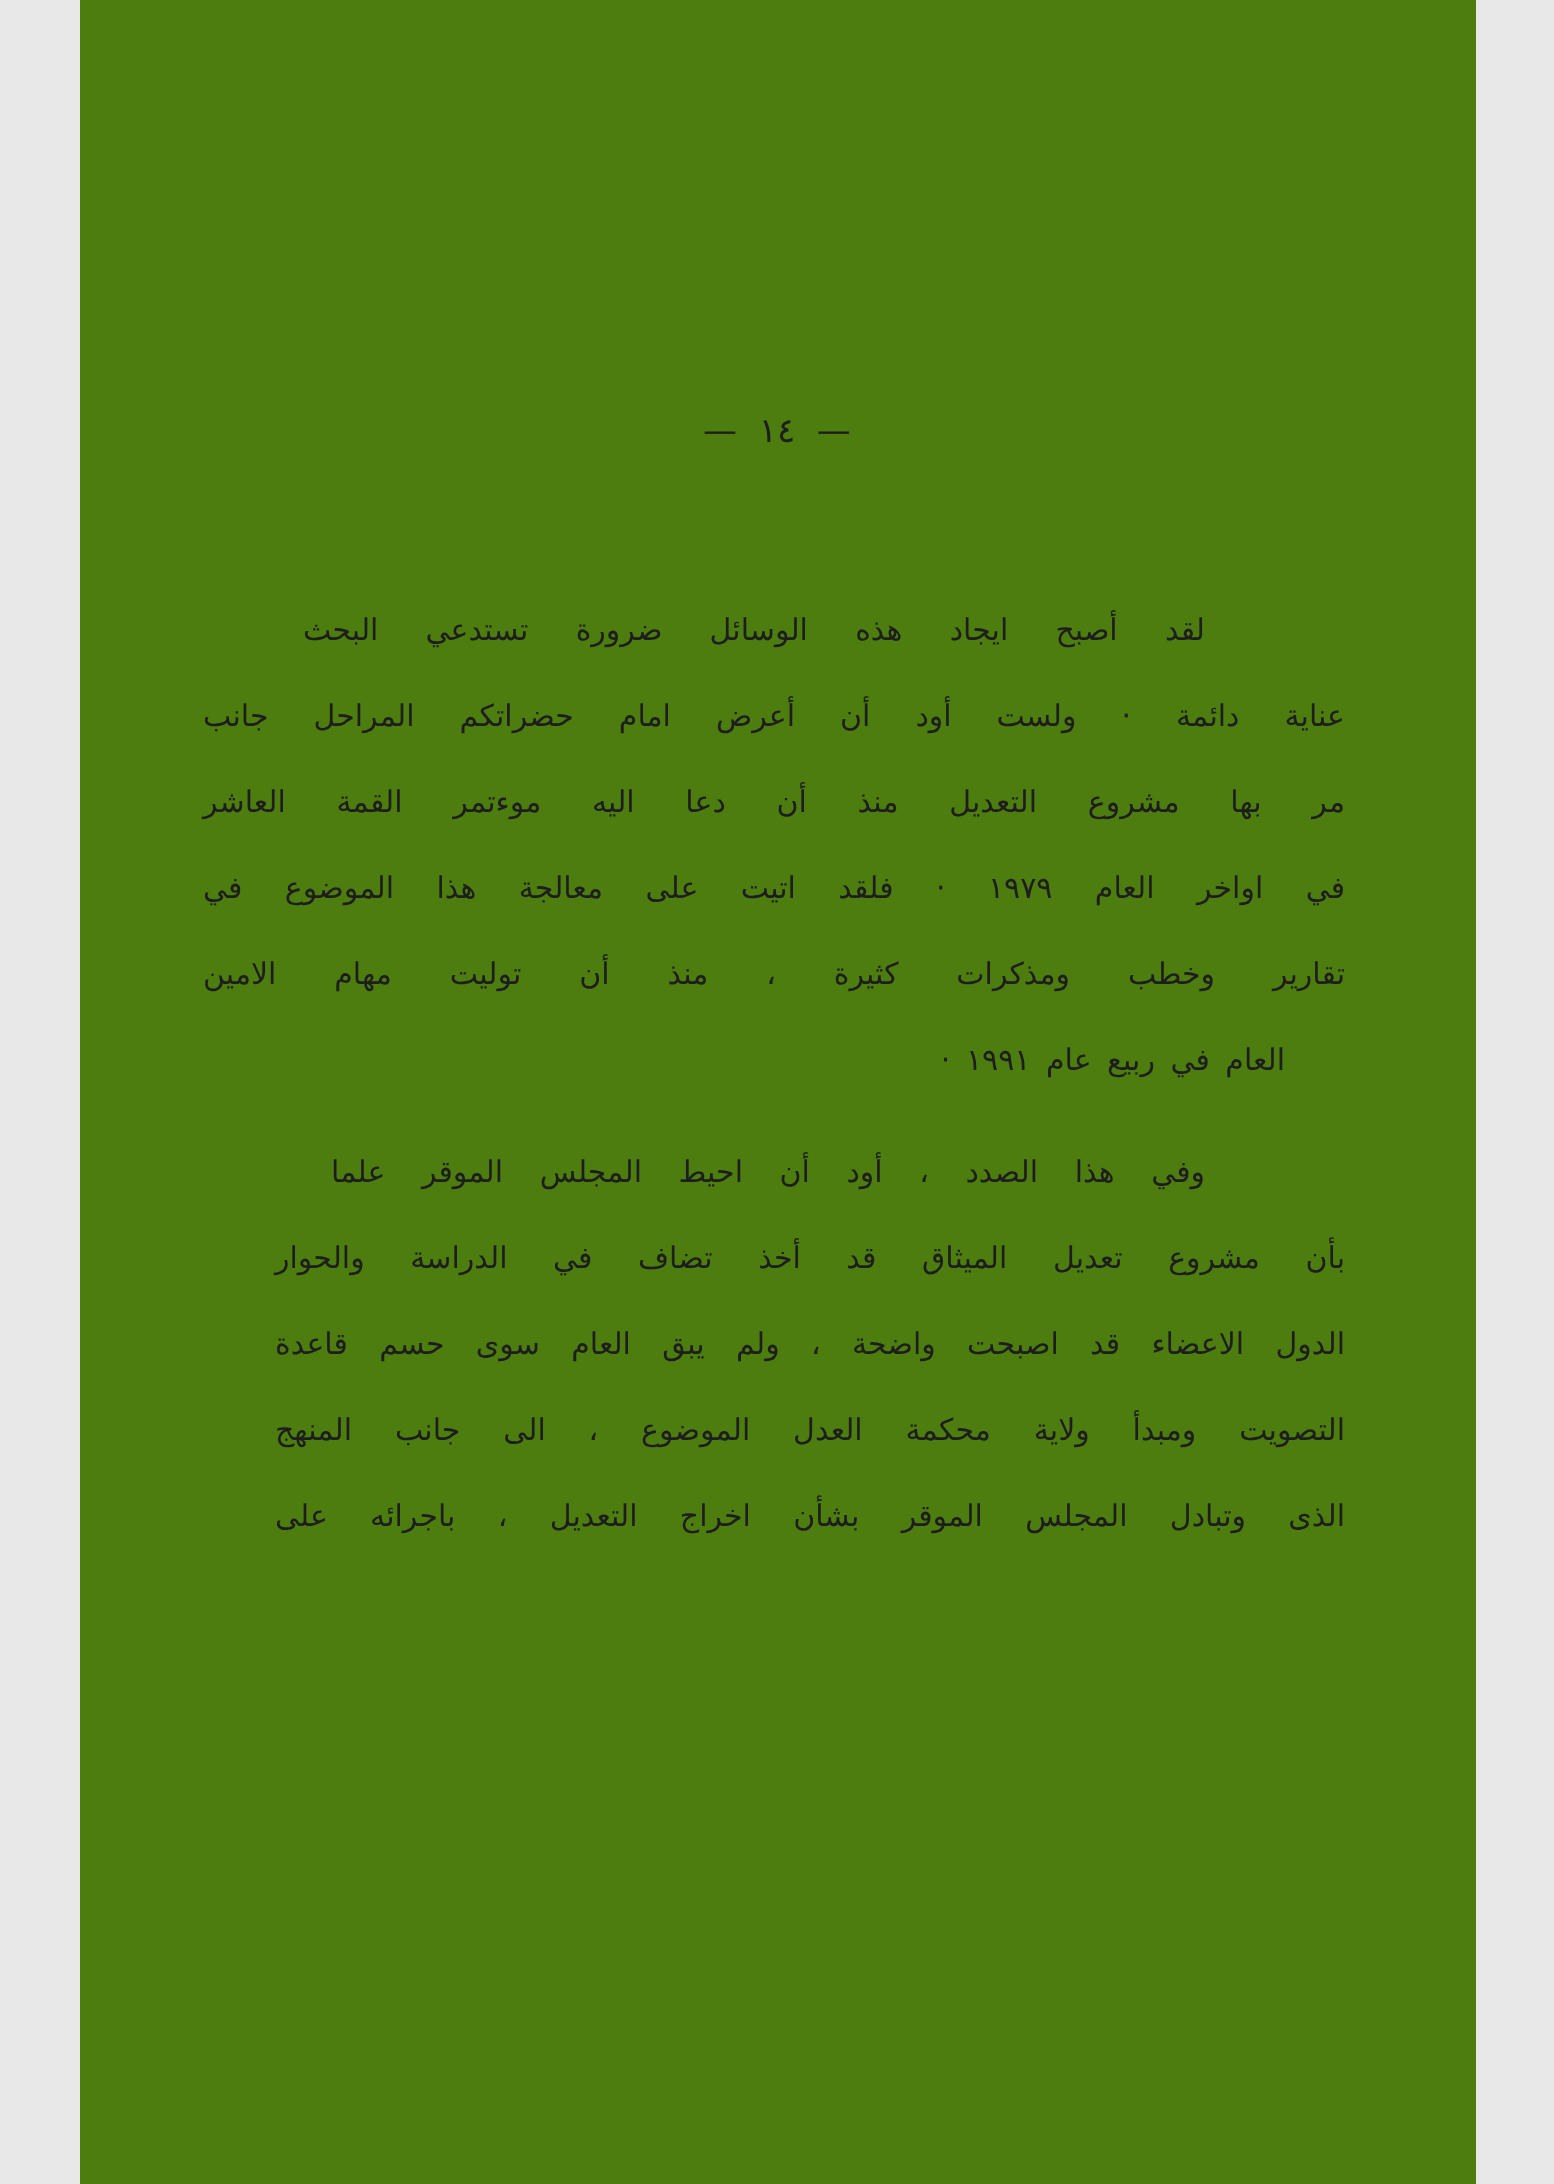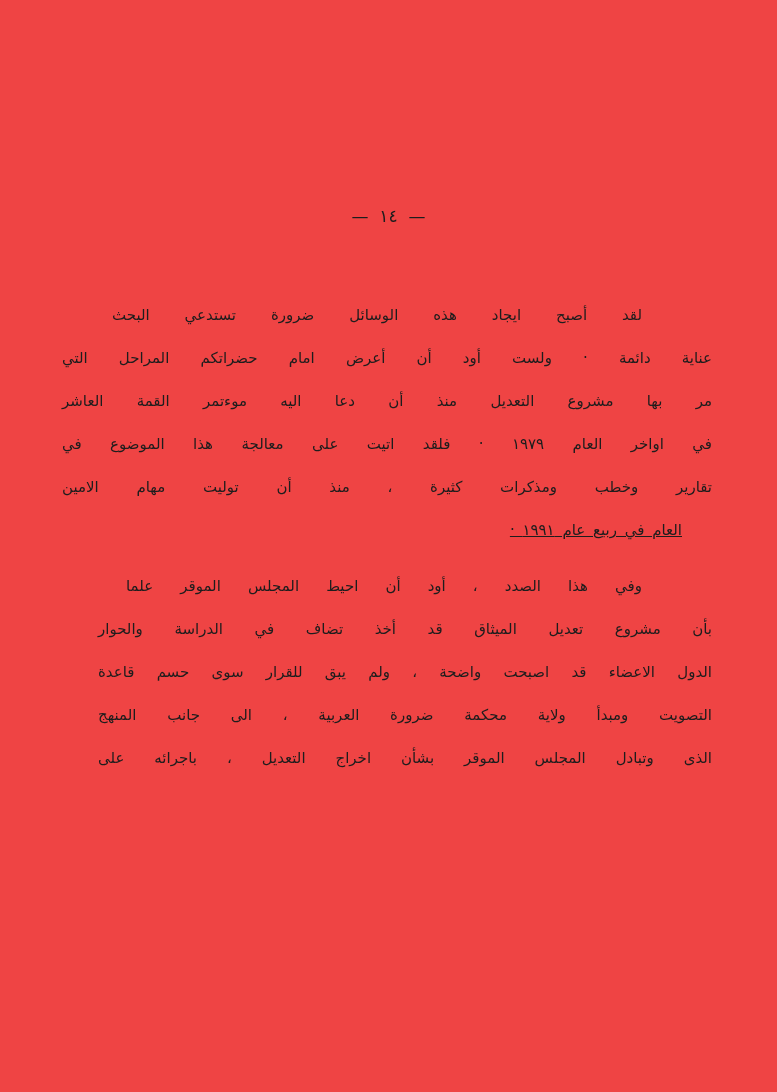--- a/index.html
+++ b/index.html
@@ -2,24 +2,24 @@
 <html lang="ar" dir="rtl"><head>
 <meta charset="utf-8">
 <style>
   html, body {
     margin: 0;
     padding: 0;
     background: #e8e8e8;
   }
   .page {
     position: relative;
-    width: 777px;
+    width: 698px;
     height: 1092px;
     margin: 0 auto;
-    background: #ef4444;
+    background: #4d7c0f;
     color: #1d1d1d;
     font-family: "DejaVu Sans", sans-serif;
     direction: rtl;
     overflow: hidden;
   }
   .page-number {
     position: absolute;
     top: 206px;
     left: 0;
     right: 0;
@@ -44,45 +44,44 @@
     text-align-last: justify;
   }
   
   .line.first { text-indent: 70px; }
   .line.first.p1 { padding-left: 50px; }
   .line.first.p2 { padding-left: 28px; }
   
   .line.last {
     text-align: left;
     text-align-last: right;
-    text-decoration: underline;
   }
   .line.last.p1 { text-indent: 30px; }
   .line.last.p2 { text-indent: 24px; }
 </style>
 </head>
 <body>
 
 <div class="page">
 
   <div class="page-number">—  ١٤  —</div>
 
   <div class="text-block">
 
     <div class="paragraph first">
       <div class="line first p1">لقد  أصبح  ايجاد  هذه  الوسائل  ضرورة  تستدعي  البحث</div>
-      <div class="line">عناية دائمة · ولست  أود  أن  أعرض  امام حضراتكم المراحل التي</div>
+      <div class="line">عناية دائمة · ولست  أود  أن  أعرض  امام حضراتكم المراحل جانب</div>
       <div class="line">مر  بها  مشروع  التعديل  منذ  أن  دعا  اليه  موءتمر  القمة  العاشر</div>
       <div class="line">في اواخر العام ١٩٧٩ ·  فلقد اتيت على معالجة هذا الموضوع في</div>
       <div class="line">تقارير   وخطب  ومذكرات  كثيرة  ،   منذ  أن  توليت  مهام  الامين</div>
       <div class="line last p1">العام في ربيع عام ١٩٩١ ·</div>
     </div>
 
     <div class="paragraph second">
       <div class="line first p2">وفي  هذا  الصدد  ،    أود  أن  احيط  المجلس  الموقر  علما</div>
       <div class="line">بأن   مشروع  تعديل  الميثاق  قد  أخذ  تضاف  في  الدراسة   والحوار</div>
-      <div class="line">الدول الاعضاء  قد  اصبحت  واضحة ، ولم  يبق  للقرار  سوى حسم قاعدة</div>
-      <div class="line">التصويت  ومبدأ  ولاية  محكمة  ضرورة  العربية  ،    الى  جانب  المنهج</div>
+      <div class="line">الدول الاعضاء  قد  اصبحت  واضحة ، ولم  يبق  العام  سوى حسم قاعدة</div>
+      <div class="line">التصويت  ومبدأ  ولاية  محكمة  العدل  الموضوع  ،    الى  جانب  المنهج</div>
       <div class="line">الذى  وتبادل  المجلس  الموقر  بشأن  اخراج  التعديل  ،    باجرائه  على</div>
     </div>
 
   </div>
 </div>
 
 </body></html>

